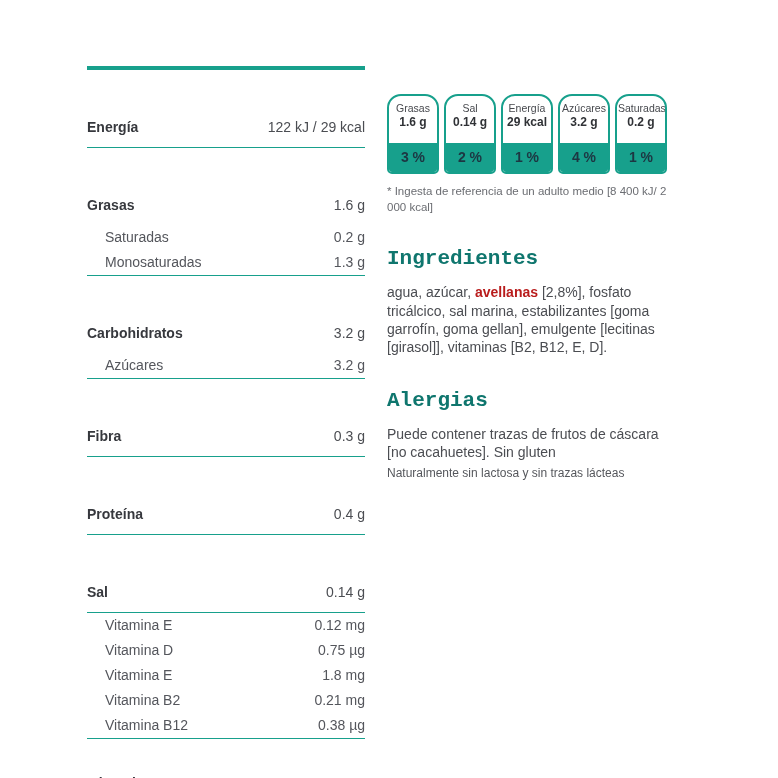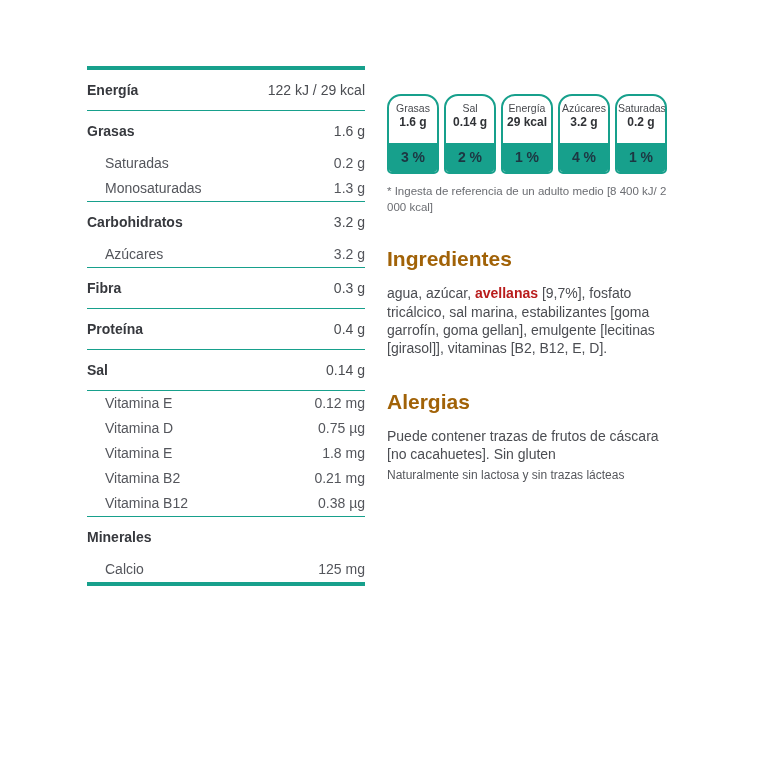--- a/index.html
+++ b/index.html
@@ -28,21 +28,21 @@
     border-bottom: 4px solid #17a08c;
   }
   .row {
     display: flex;
     justify-content: space-between;
     align-items: baseline;
     font-size: 14px;
   }
   .row.main { padding: 12px 0; }
   .row.main .label { font-weight: bold; color: #36383d; }
-  .row.main .value { color: #4b4d52; }
+  .row.main .value { color: #4b4d52; margin-top: 37px; }
   .row.sub { padding: 4px 0 5px 18px; }
   .row.sub .label { color: #54565c; }
   .row.sub .value { color: #54565c; }
   .value { text-align: right; white-space: nowrap; }
   .divider {
     border-top: 1px solid #17a08c;
     height: 0;
   }
 
   
@@ -93,21 +93,22 @@
   .footnote {
     margin-top: 10px;
     font-size: 11.5px;
     line-height: 1.35;
     color: #6b6d72;
   }
   .section-title {
     margin-top: 32px;
     font-size: 21px;
     font-weight: bold;
-    color: #a16207;
+    color: #0f766e;
+    font-family: Liberation Mono, monospace;
   }
   .section-body {
     margin-top: 13px;
     font-size: 14px;
     line-height: 1.32;
     color: #4b4d52;
   }
   .section-body .bold-term { font-weight: bold; color: #b91c1c; }
   .small-note {
     margin-top: 4px;
@@ -248,20 +249,20 @@
       <span class="badge-value">0.2 g</span>
     </div>
     <div class="badge-band">1 %</div>
   </div>
 </div>
 
   <div class="footnote">* Ingesta de referencia de un adulto medio [8 400 kJ/ 2 000 kcal]</div>
 
   <div class="section-title">Ingredientes</div>
 
-  <div class="section-body"><span>agua, azúcar, </span><span class="bold-term">avellanas</span><span> [9,7%], fosfato tricálcico, sal marina, estabilizantes [goma garrofín, goma gellan], emulgente [lecitinas [girasol]], vitaminas [B2, B12, E, D].</span></div>
+  <div class="section-body"><span>agua, azúcar, </span><span class="bold-term">avellanas</span><span> [2,8%], fosfato tricálcico, sal marina, estabilizantes [goma garrofín, goma gellan], emulgente [lecitinas [girasol]], vitaminas [B2, B12, E, D].</span></div>
 
   <div class="section-title">Alergias</div>
 
   <div class="section-body">Puede contener trazas de frutos de cáscara [no cacahuetes]. Sin gluten</div>
 
   <div class="small-note">Naturalmente sin lactosa y sin trazas lácteas</div>
 </div>
 
 </body></html>

